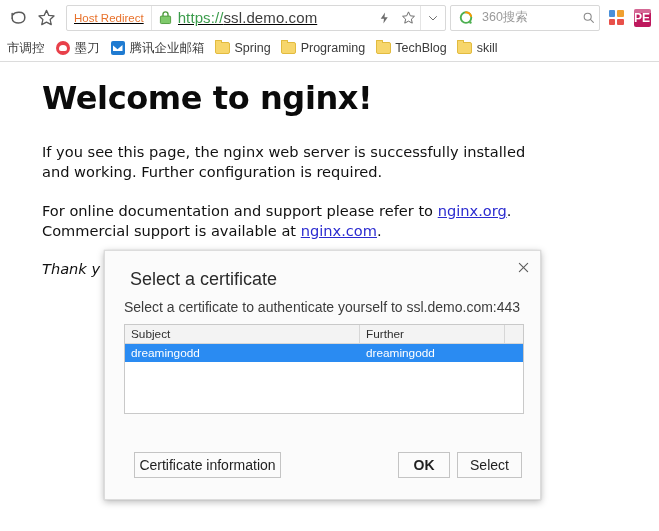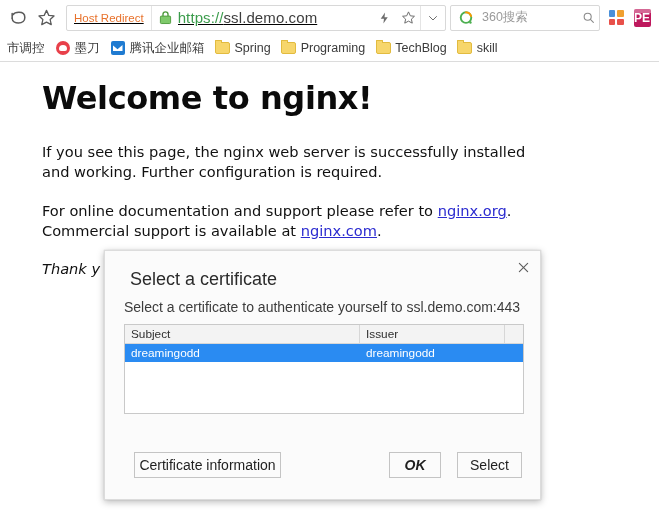--- a/index.html
+++ b/index.html
@@ -373,21 +373,21 @@
     border: 1px solid #c4c4c4;
     box-sizing: border-box;
     font-size: 14px;
     color: #1f1f1f;
     display: flex;
     align-items: center;
     justify-content: center;
     font-family: "Liberation Sans", sans-serif;
   }
   #btn-cert-info { left: 29px;  top: 201px; width: 147px; }
-  #btn-ok        { left: 284px; top: 201px; width: 52px; font-weight: bold; font-style: italic; }
+  #btn-ok        { left: 293px; top: 201px; width: 52px; font-weight: bold; }
   #btn-cancel    { left: 352px; top: 201px; width: 65px; }
 </style>
 </head>
 <body>
 
 <div id="browser-chrome">
 
   <div id="toolbar">
 
     <div class="nav-btn">
@@ -538,21 +538,21 @@
       <line x1="10.5" y1="1.5" x2="1.5" y2="10.5"></line>
     </svg>
   </div>
 
   <div id="cert-title">Select a certificate</div>
   <div id="cert-subtitle">Select a certificate to authenticate yourself to ssl.demo.com:443</div>
 
   <div id="cert-listbox">
     <div id="cert-list-header">
       <div class="col-subject">Subject</div>
-      <div class="col-issuer">Issuer</div>
+      <div class="col-issuer">Further</div>
       <div class="col-extra"></div>
     </div>
 
     <div class="cert-row">
       <div class="col-subject">dreamingodd</div>
       <div class="col-issuer">dreamingodd</div>
       <div class="col-extra"></div>
     </div>
   </div>
 

